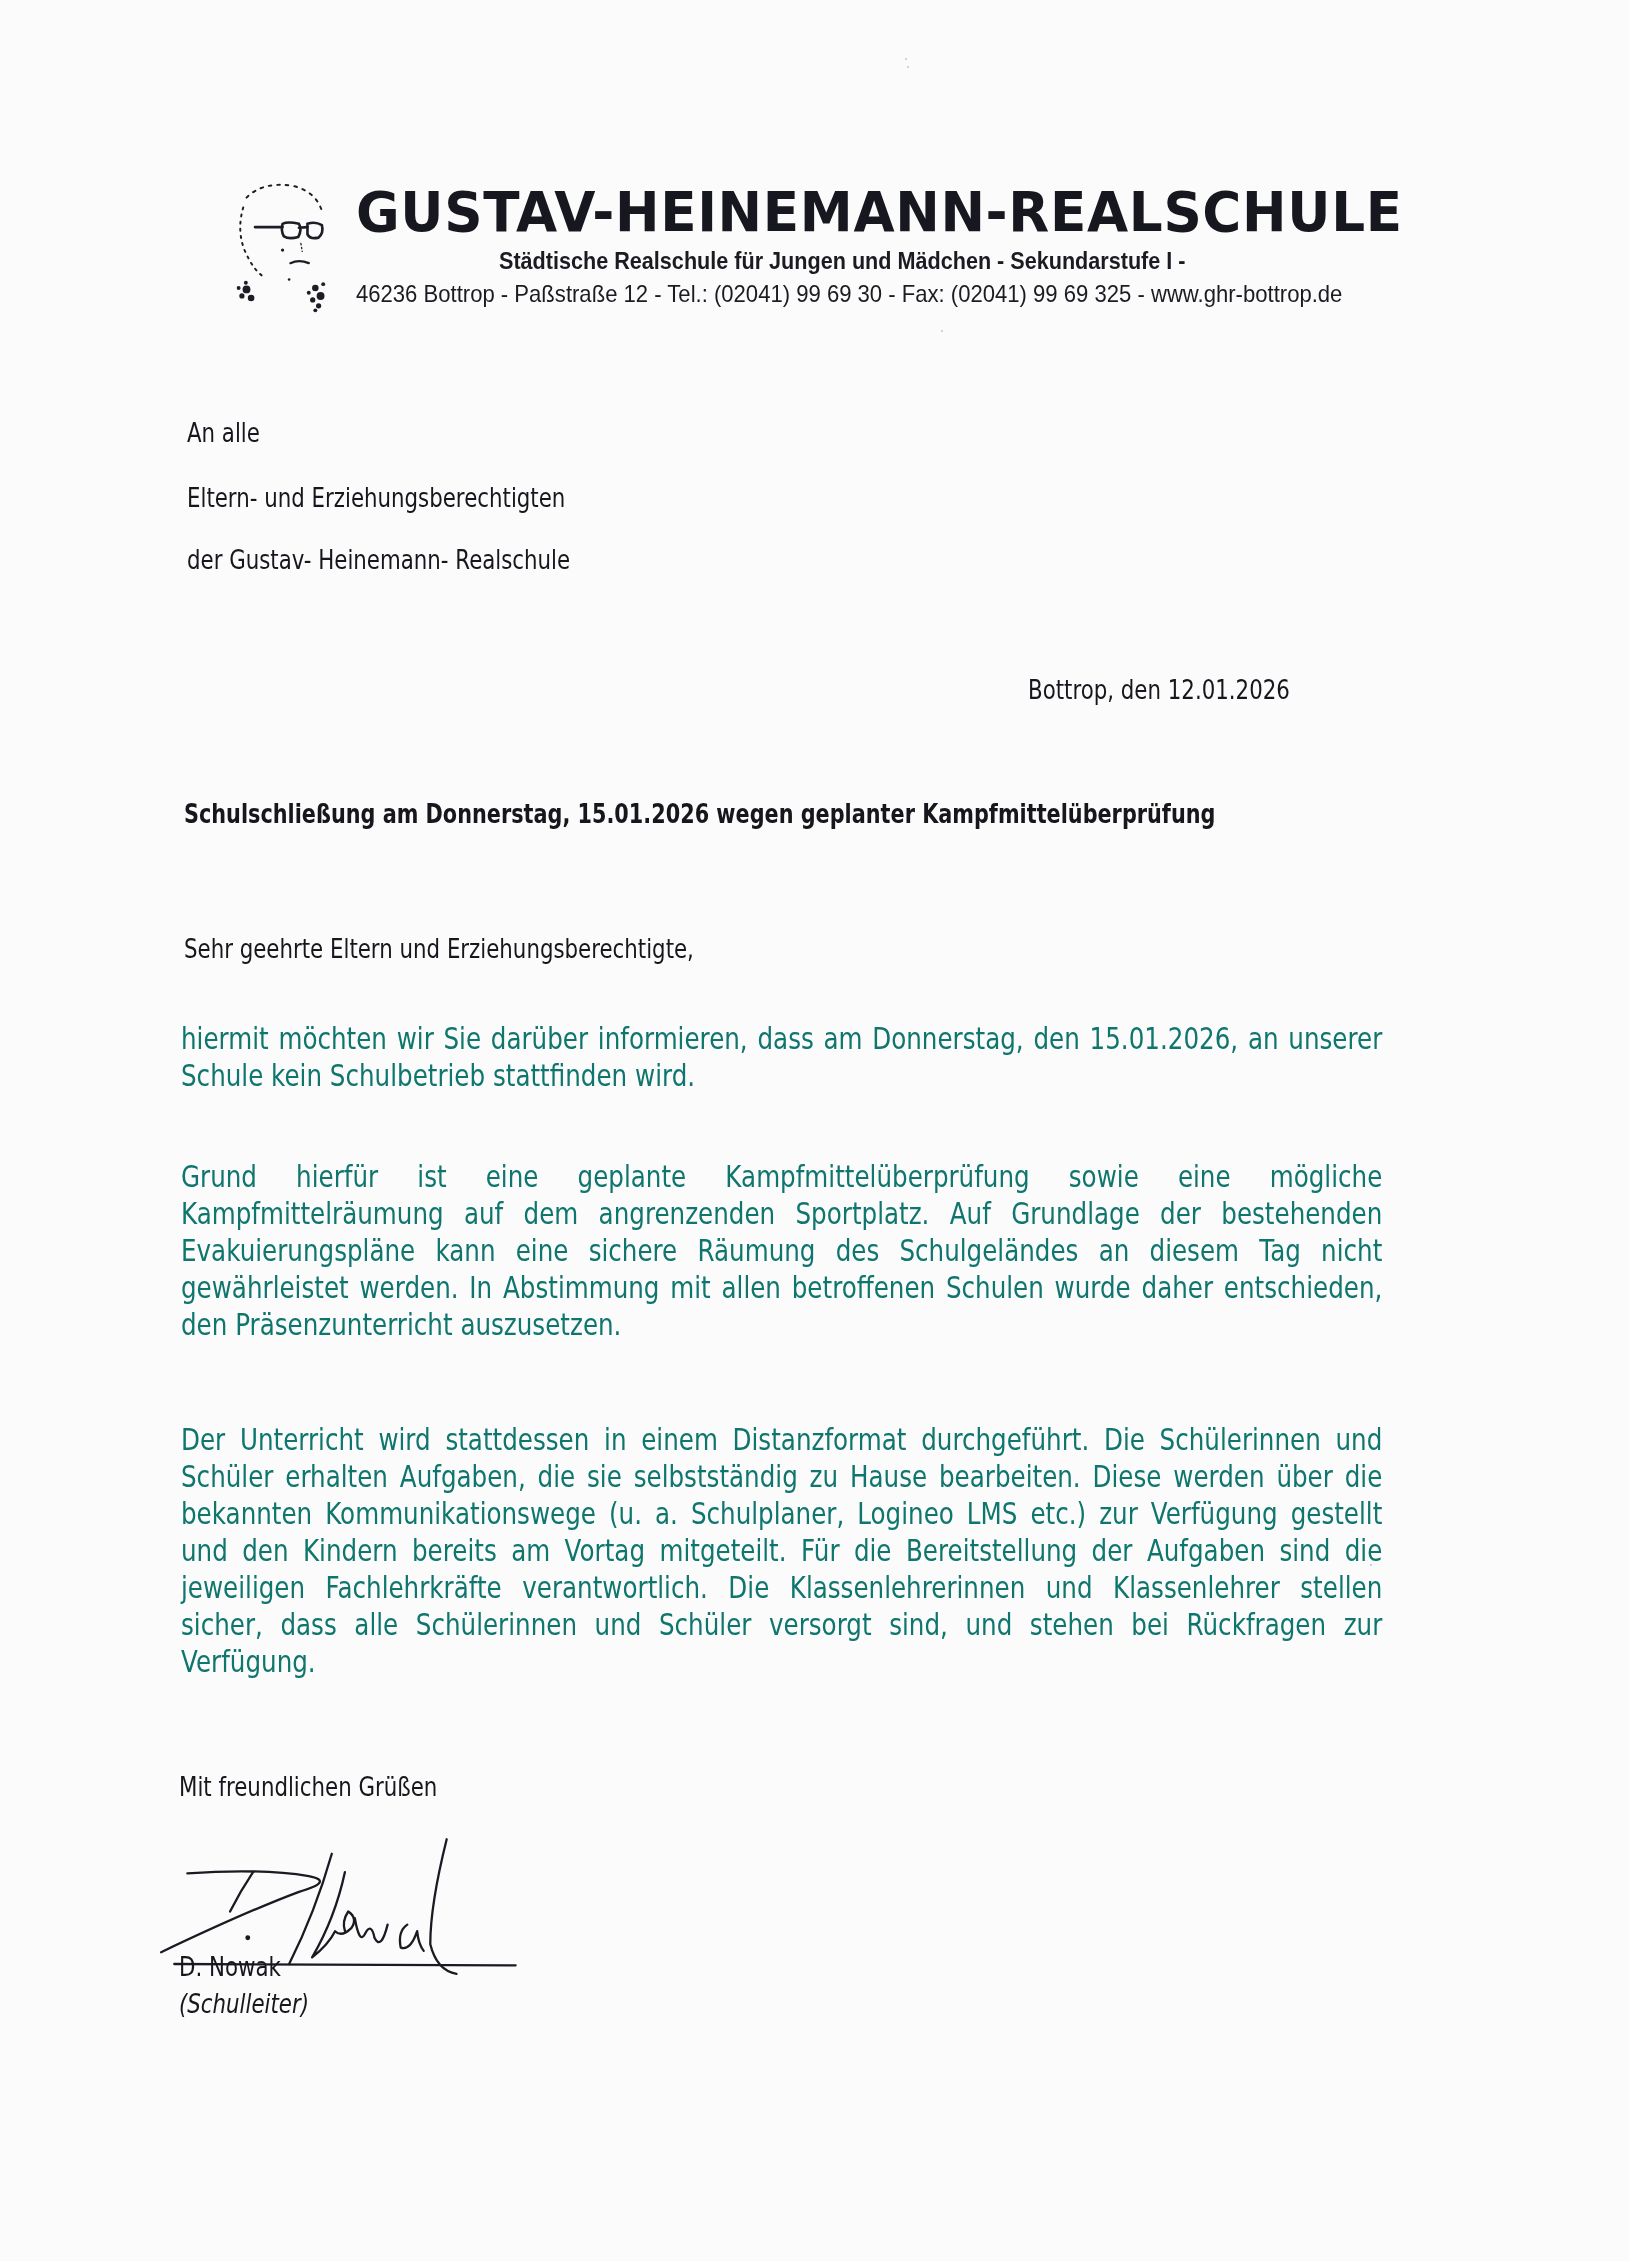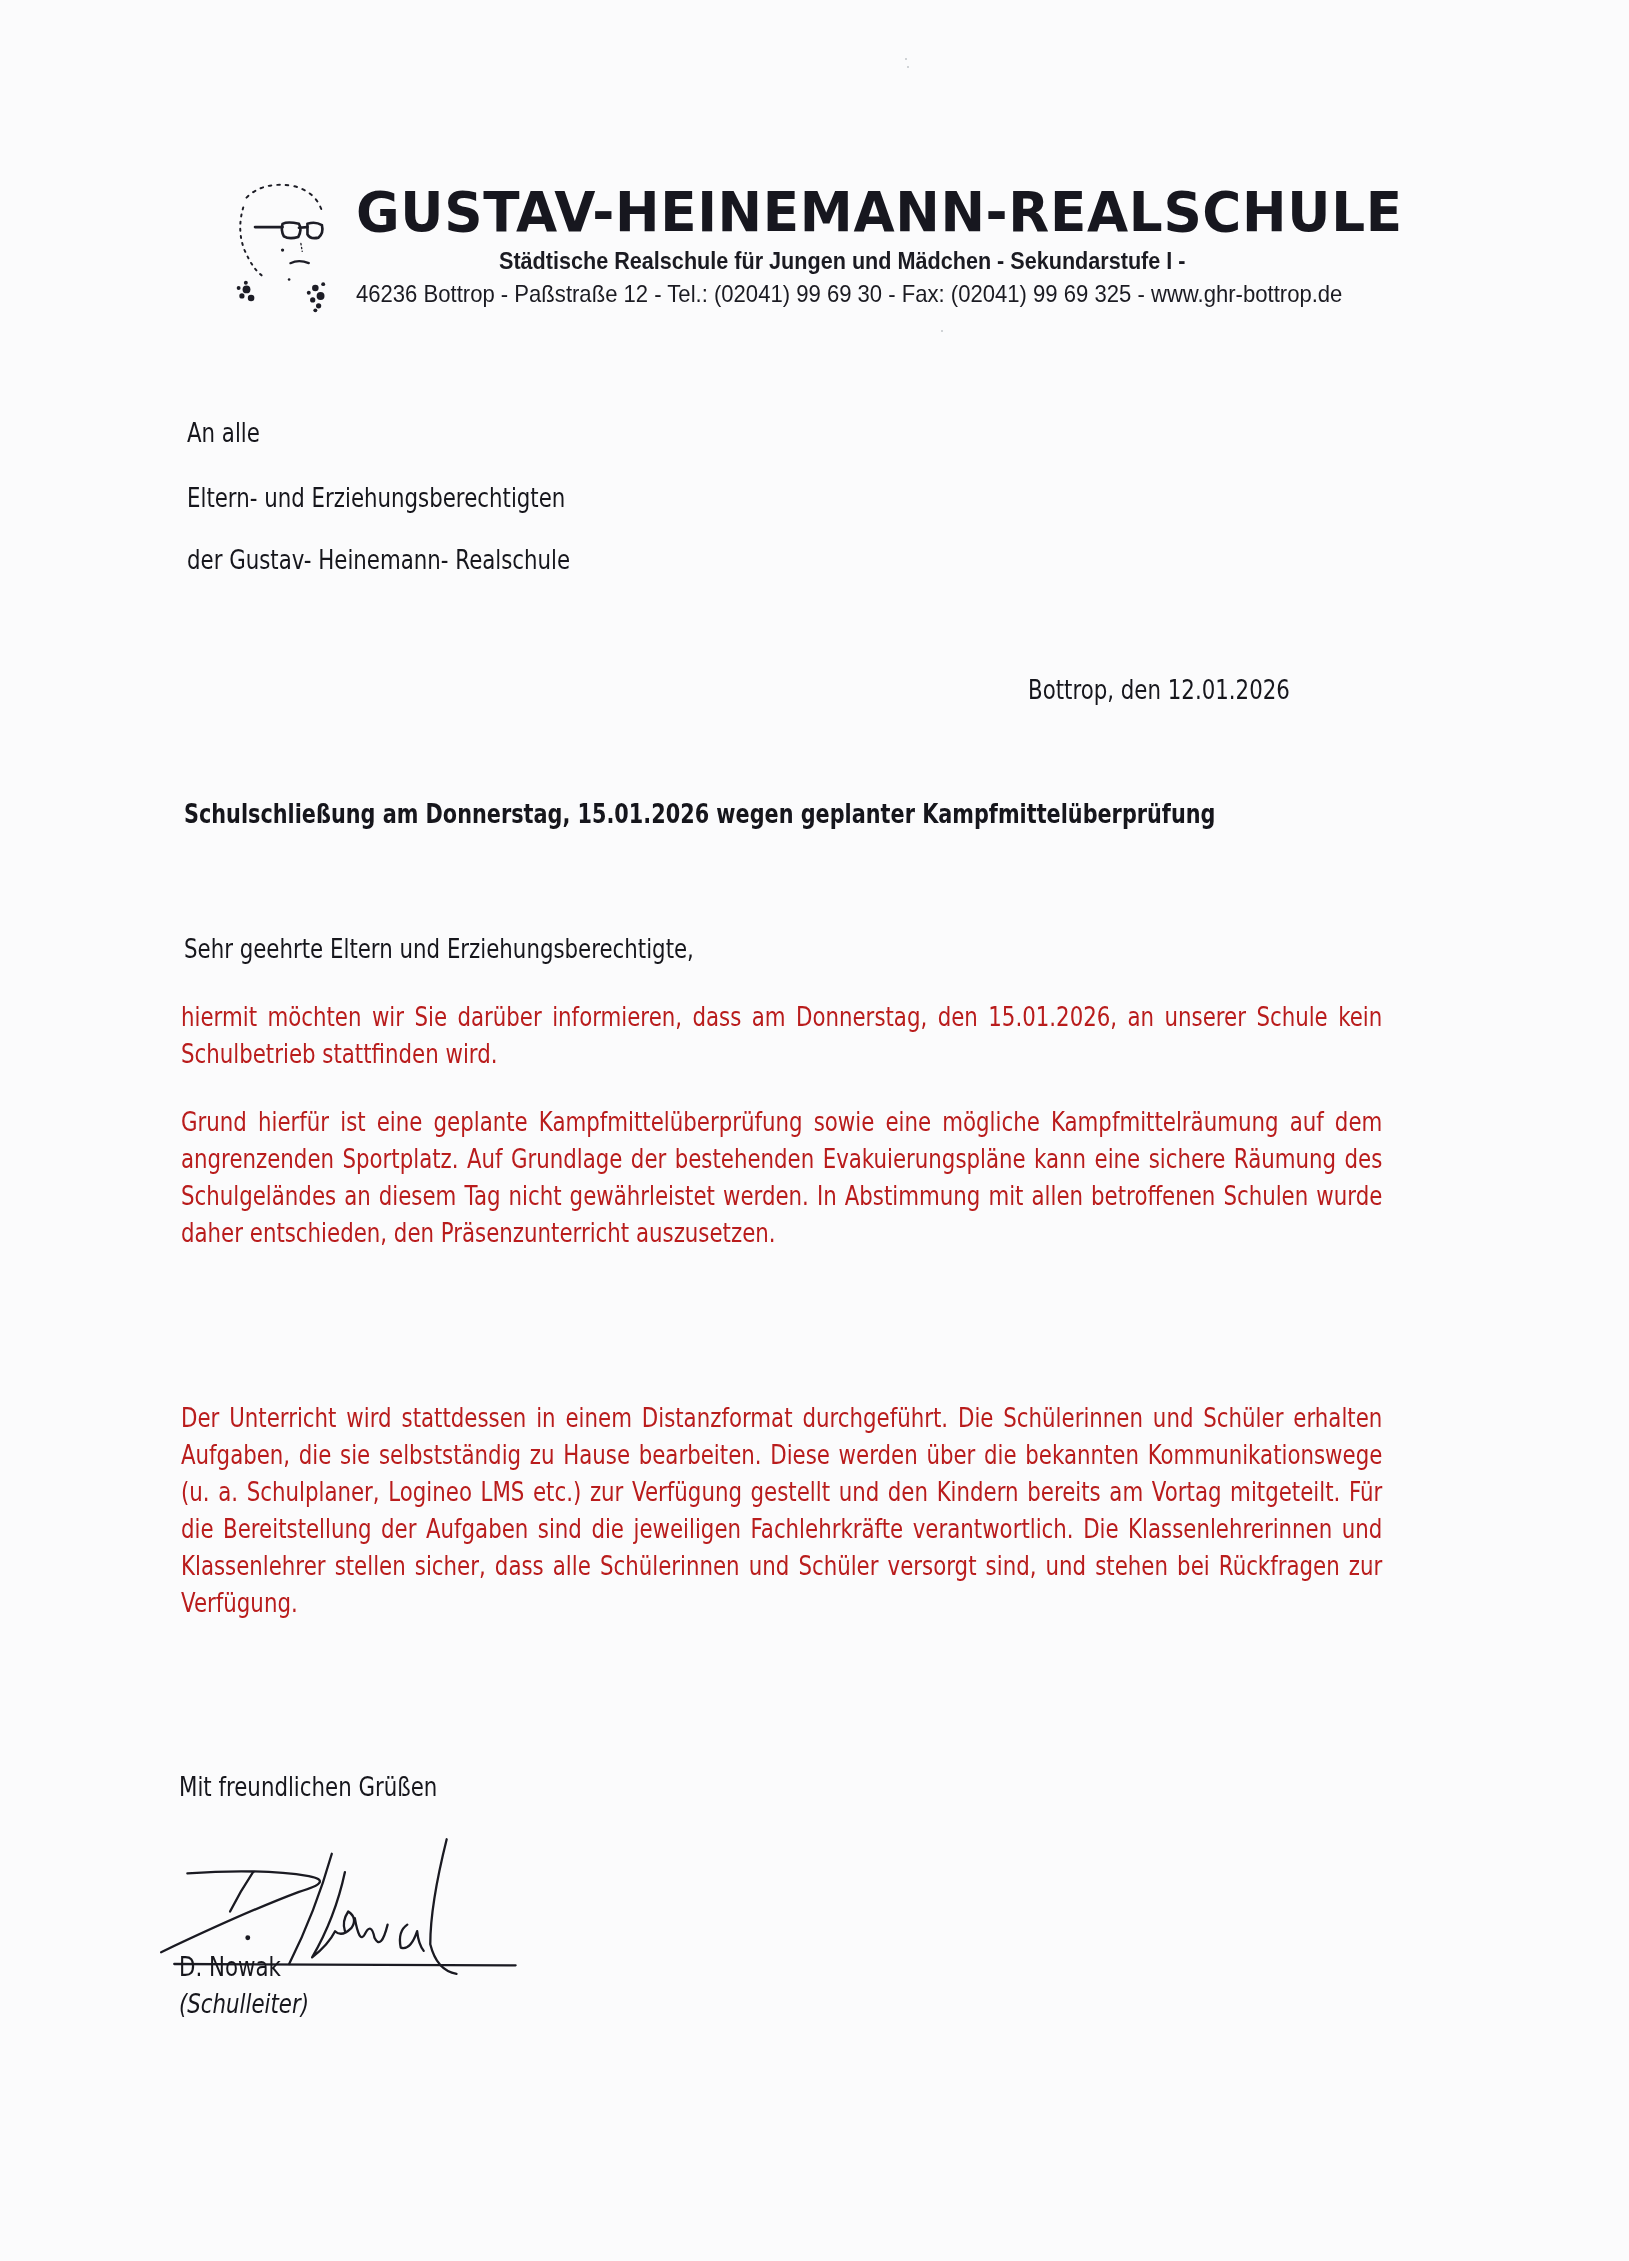--- a/index.html
+++ b/index.html
@@ -43,23 +43,24 @@
     transform: scaleX(0.82); transform-origin: left center;
     color: #16161c;
   }
   .recipient { left: 187px; }
   .date { left: 1028px; top: 677px; }
   .subject { left: 184px; top: 801px; font-weight: bold; transform: scaleX(0.80); }
 
   .para {
     position: absolute; left: 181px; width: 1202px;
     font-family: "DejaVu Sans", sans-serif;
-    font-size: 26px; line-height: 37px;
-    color: #b91c1c;
+    font-size: 30px; line-height: 37px;
+    color: #0f766e;
     text-align: justify;
+    margin-top: 21px;
   }
   .para .inner {
     display: block;
     width: 1465px;
     transform: scaleX(0.82); transform-origin: left top;
     text-align: justify; text-align-last: left;
   }
 
   .closing { left: 179px; top: 1774px; }
   .sig-svg { position: absolute; left: 148px; top: 1813px; width: 407px; height: 197px; }
@@ -113,21 +114,21 @@
 
   <div class="txt date">Bottrop, den 12.01.2026</div>
 
   <div class="txt subject">Schulschließung am Donnerstag, 15.01.2026 wegen geplanter Kampfmittelüberprüfung</div>
 
   <div class="txt" style="left:184px; top:936px">Sehr geehrte Eltern und Erziehungsberechtigte,</div>
 
   <div class="para" style="top:999px">
     <span class="inner">hiermit möchten wir Sie darüber informieren, dass am Donnerstag, den 15.01.2026, an unserer Schule kein Schulbetrieb stattfinden wird.</span>
   </div>
-  <div class="para" style="top:1104px">
+  <div class="para" style="top:1137px">
     <span class="inner">Grund hierfür ist eine geplante Kampfmittelüberprüfung sowie eine mögliche Kampfmittelräumung auf dem angrenzenden Sportplatz. Auf Grundlage der bestehenden Evakuierungspläne kann eine sichere Räumung des Schulgeländes an diesem Tag nicht gewährleistet werden. In Abstimmung mit allen betroffenen Schulen wurde daher entschieden, den Präsenzunterricht auszusetzen.</span>
   </div>
   <div class="para" style="top:1400px">
     <span class="inner">Der Unterricht wird stattdessen in einem Distanzformat durchgeführt. Die Schülerinnen und Schüler erhalten Aufgaben, die sie selbstständig zu Hause bearbeiten. Diese werden über die bekannten Kommunikationswege (u. a. Schulplaner, Logineo LMS etc.) zur Verfügung gestellt und den Kindern bereits am Vortag mitgeteilt. Für die Bereitstellung der Aufgaben sind die jeweiligen Fachlehrkräfte verantwortlich. Die Klassenlehrerinnen und Klassenlehrer stellen sicher, dass alle Schülerinnen und Schüler versorgt sind, und stehen bei Rückfragen zur Verfügung.</span>
   </div>
 
   <div class="txt closing">Mit freundlichen Grüßen</div>
 
   <svg class="sig-svg" viewBox="0 0 620 300">
     <g fill="none" stroke="#1a1a22" stroke-width="3.5" stroke-linecap="round" stroke-linejoin="round">

